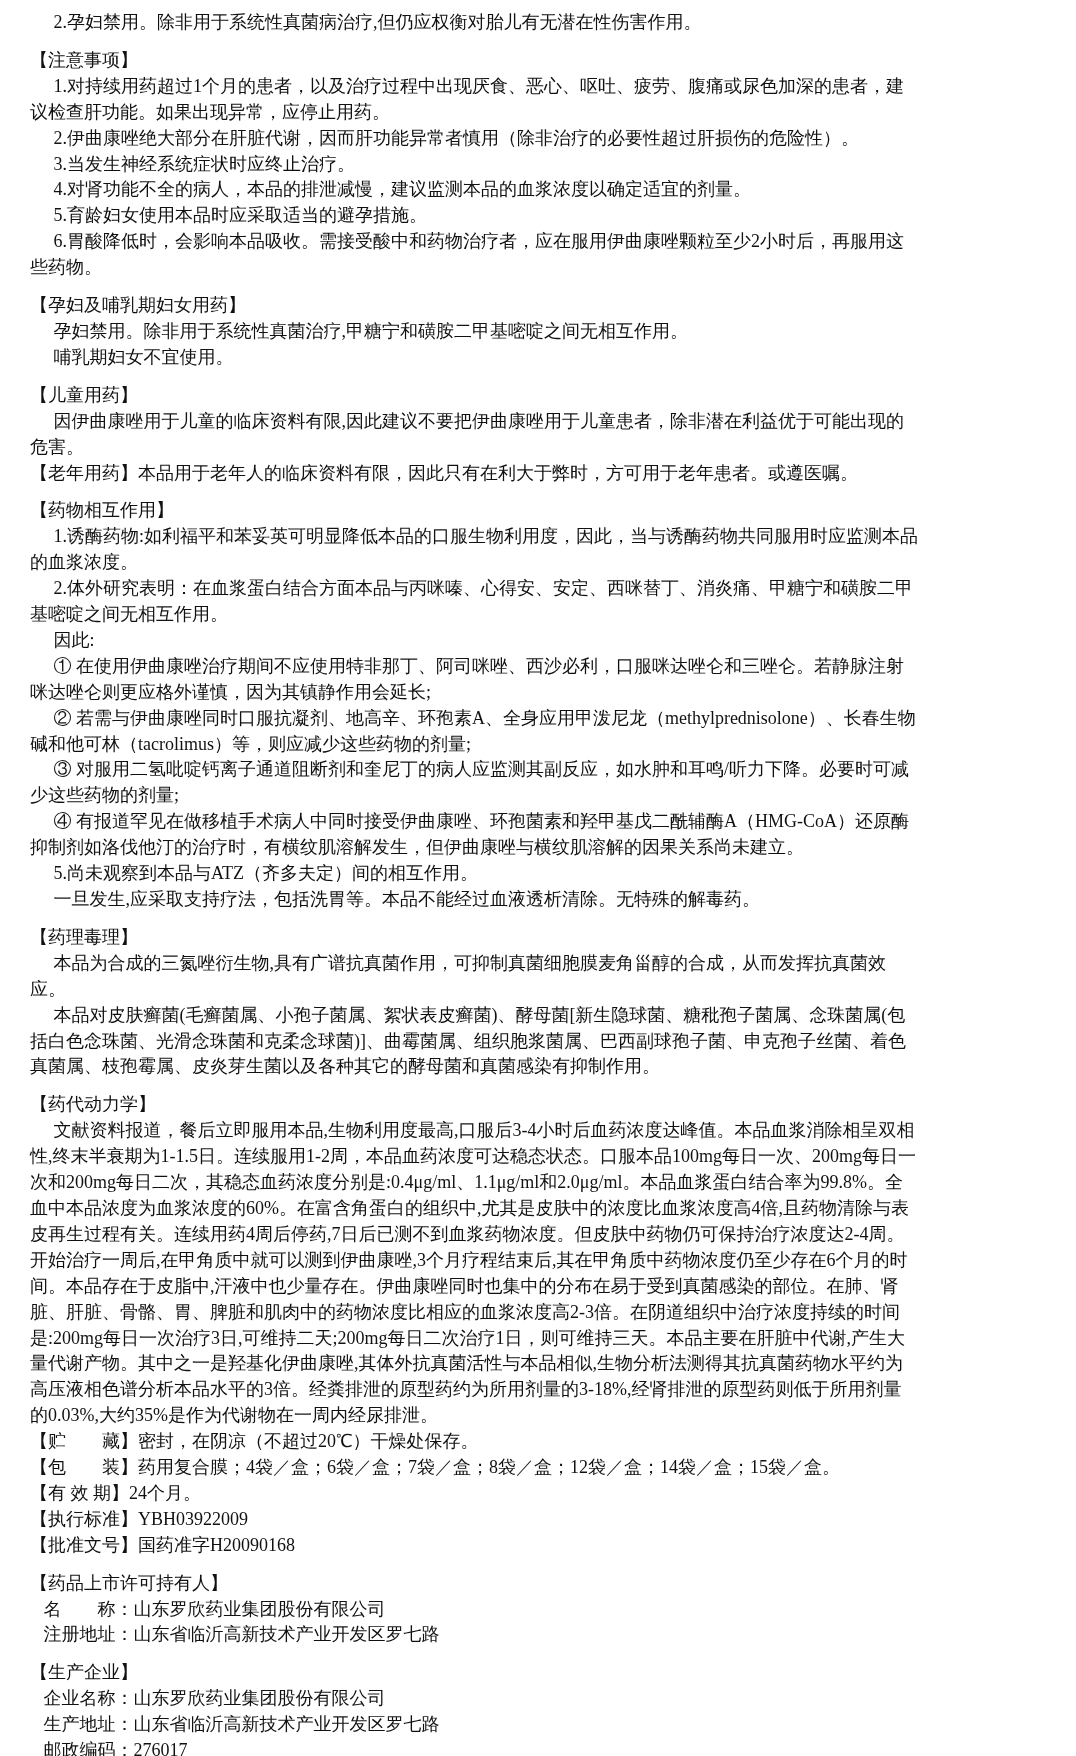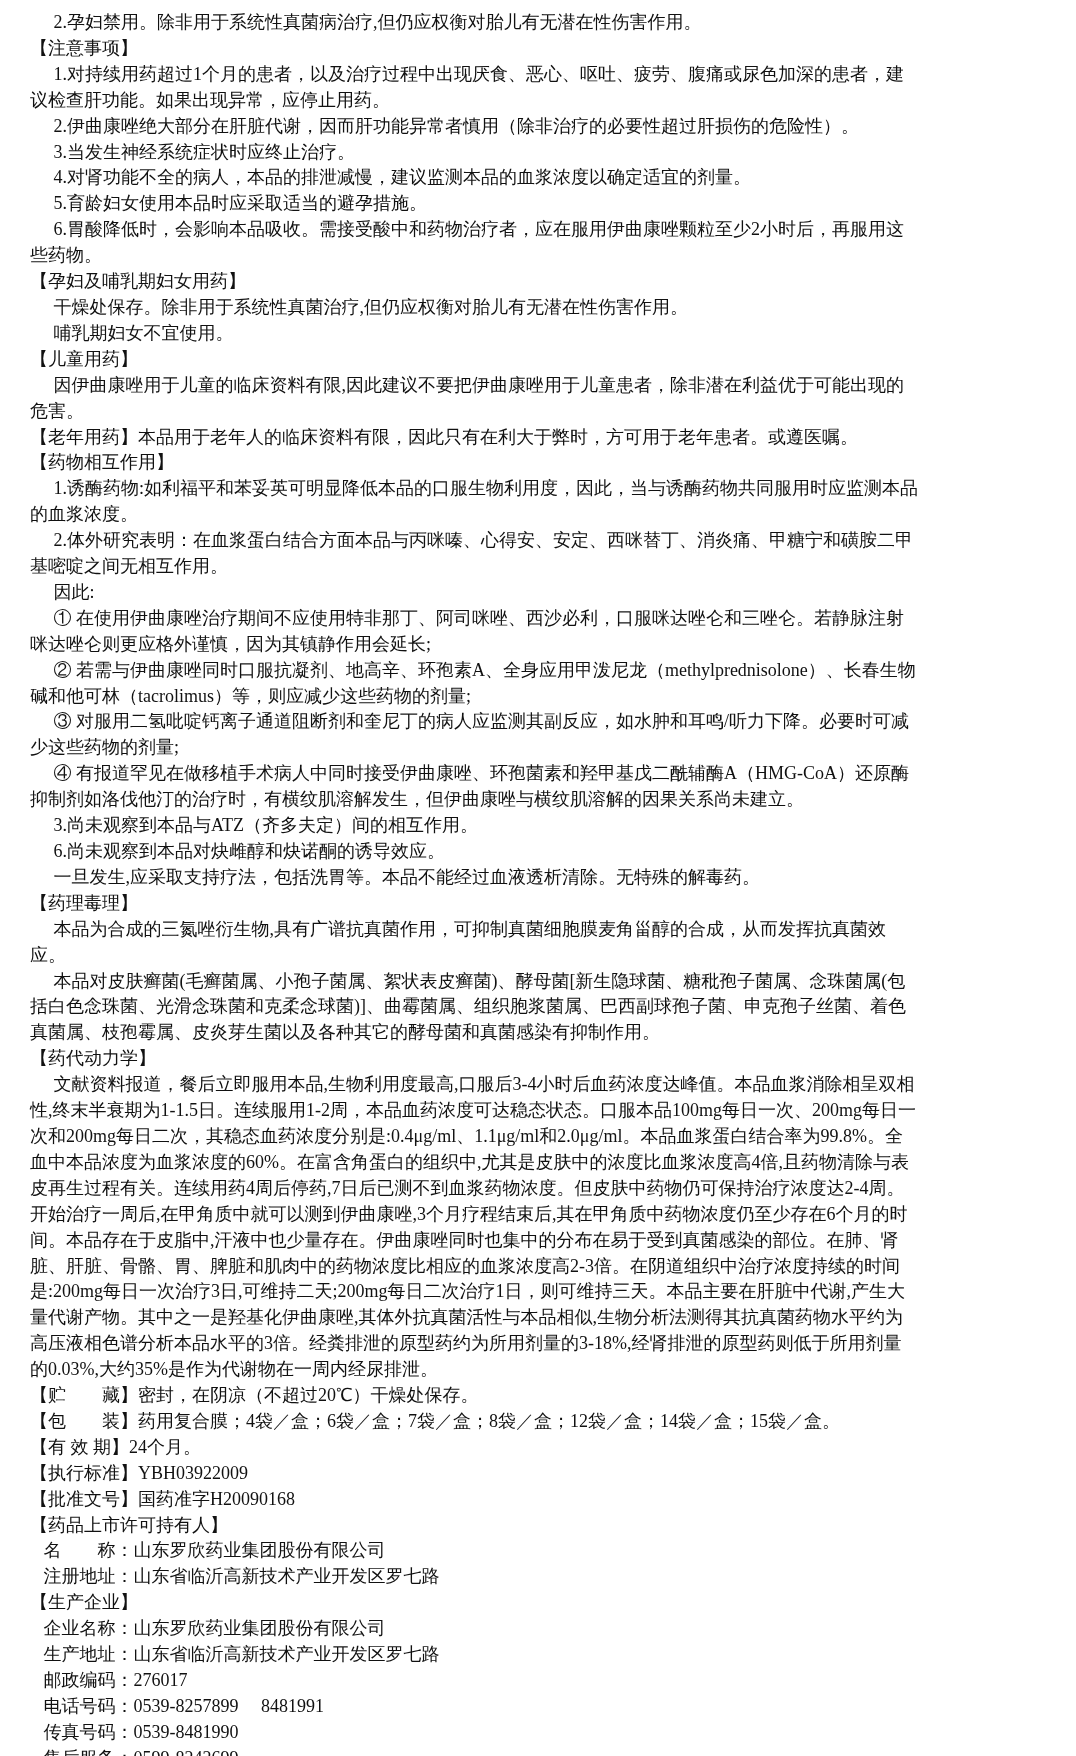--- a/index.html
+++ b/index.html
@@ -24,53 +24,52 @@
   .doc-body p {
     margin: 0;
     padding: 0;
     font-size: 18px;
     line-height: 25.9px;
     white-space: pre-wrap;
     word-break: break-all;
     color: #111111;
   }
   .doc-body p.para { text-indent: 1.3em; }
-  .doc-body p.heading { text-indent: 0; }
+  .doc-body p.heading { text-indent: 0; margin-top: 12px; }
   .doc-body p.flush { text-indent: 0; font-family: Liberation Serif, serif; }
   .doc-body p.contact { text-indent: 0.75em; }
 </style>
 </head>
 <body>
 
 <div class="doc-page">
   <div class="doc-body" id="doc-body">
       <p class="para">2.孕妇禁用。除非用于系统性真菌病治疗,但仍应权衡对胎儿有无潜在性伤害作用。</p>
       <p class="heading">【注意事项】</p>
       <p class="para">1.对持续用药超过1个月的患者，以及治疗过程中出现厌食、恶心、呕吐、疲劳、腹痛或尿色加深的患者，建议检查肝功能。如果出现异常，应停止用药。</p>
       <p class="para">2.伊曲康唑绝大部分在肝脏代谢，因而肝功能异常者慎用（除非治疗的必要性超过肝损伤的危险性）。</p>
       <p class="para">3.当发生神经系统症状时应终止治疗。</p>
       <p class="para">4.对肾功能不全的病人，本品的排泄减慢，建议监测本品的血浆浓度以确定适宜的剂量。</p>
       <p class="para">5.育龄妇女使用本品时应采取适当的避孕措施。</p>
       <p class="para">6.胃酸降低时，会影响本品吸收。需接受酸中和药物治疗者，应在服用伊曲康唑颗粒至少2小时后，再服用这些药物。</p>
       <p class="heading">【孕妇及哺乳期妇女用药】</p>
-      <p class="para">干燥处保存。除非用于系统性真菌治疗,但仍应权衡对胎儿有无潜在性伤害作用。</p>
+      <p class="para">孕妇禁用。除非用于系统性真菌治疗,甲糖宁和磺胺二甲基嘧啶之间无相互作用。</p>
       <p class="para">哺乳期妇女不宜使用。</p>
       <p class="heading">【儿童用药】</p>
       <p class="para">因伊曲康唑用于儿童的临床资料有限,因此建议不要把伊曲康唑用于儿童患者，除非潜在利益优于可能出现的危害。</p>
       <p class="flush">【老年用药】本品用于老年人的临床资料有限，因此只有在利大于弊时，方可用于老年患者。或遵医嘱。</p>
       <p class="heading">【药物相互作用】</p>
       <p class="para">1.诱酶药物:如利福平和苯妥英可明显降低本品的口服生物利用度，因此，当与诱酶药物共同服用时应监测本品的血浆浓度。</p>
       <p class="para">2.体外研究表明：在血浆蛋白结合方面本品与丙咪嗪、心得安、安定、西咪替丁、消炎痛、甲糖宁和磺胺二甲基嘧啶之间无相互作用。</p>
       <p class="para">因此:</p>
       <p class="para">① 在使用伊曲康唑治疗期间不应使用特非那丁、阿司咪唑、西沙必利，口服咪达唑仑和三唑仑。若静脉注射咪达唑仑则更应格外谨慎，因为其镇静作用会延长;</p>
       <p class="para">② 若需与伊曲康唑同时口服抗凝剂、地高辛、环孢素A、全身应用甲泼尼龙（methylprednisolone）、长春生物碱和他可林（tacrolimus）等，则应减少这些药物的剂量;</p>
       <p class="para">③ 对服用二氢吡啶钙离子通道阻断剂和奎尼丁的病人应监测其副反应，如水肿和耳鸣/听力下降。必要时可减少这些药物的剂量;</p>
       <p class="para">④ 有报道罕见在做移植手术病人中同时接受伊曲康唑、环孢菌素和羟甲基戊二酰辅酶A（HMG-CoA）还原酶抑制剂如洛伐他汀的治疗时，有横纹肌溶解发生，但伊曲康唑与横纹肌溶解的因果关系尚未建立。</p>
-      <p class="para">3.尚未观察到本品与ATZ（齐多夫定）间的相互作用。</p>
-      <p class="para">6.尚未观察到本品对炔雌醇和炔诺酮的诱导效应。</p>
+      <p class="para">5.尚未观察到本品与ATZ（齐多夫定）间的相互作用。</p>
       <p class="para">一旦发生,应采取支持疗法，包括洗胃等。本品不能经过血液透析清除。无特殊的解毒药。</p>
       <p class="heading">【药理毒理】</p>
       <p class="para">本品为合成的三氮唑衍生物,具有广谱抗真菌作用，可抑制真菌细胞膜麦角甾醇的合成，从而发挥抗真菌效应。</p>
       <p class="para">本品对皮肤癣菌(毛癣菌属、小孢子菌属、絮状表皮癣菌)、酵母菌[新生隐球菌、糖秕孢子菌属、念珠菌属(包括白色念珠菌、光滑念珠菌和克柔念球菌)]、曲霉菌属、组织胞浆菌属、巴西副球孢子菌、申克孢子丝菌、着色真菌属、枝孢霉属、皮炎芽生菌以及各种其它的酵母菌和真菌感染有抑制作用。</p>
       <p class="heading">【药代动力学】</p>
       <p class="para">文献资料报道，餐后立即服用本品,生物利用度最高,口服后3-4小时后血药浓度达峰值。本品血浆消除相呈双相性,终末半衰期为1-1.5日。连续服用1-2周，本品血药浓度可达稳态状态。口服本品100mg每日一次、200mg每日一次和200mg每日二次，其稳态血药浓度分别是:0.4μg/ml、1.1μg/ml和2.0μg/ml。本品血浆蛋白结合率为99.8%。全血中本品浓度为血浆浓度的60%。在富含角蛋白的组织中,尤其是皮肤中的浓度比血浆浓度高4倍,且药物清除与表皮再生过程有关。连续用药4周后停药,7日后已测不到血浆药物浓度。但皮肤中药物仍可保持治疗浓度达2-4周。开始治疗一周后,在甲角质中就可以测到伊曲康唑,3个月疗程结束后,其在甲角质中药物浓度仍至少存在6个月的时间。本品存在于皮脂中,汗液中也少量存在。伊曲康唑同时也集中的分布在易于受到真菌感染的部位。在肺、肾脏、肝脏、骨骼、胃、脾脏和肌肉中的药物浓度比相应的血浆浓度高2-3倍。在阴道组织中治疗浓度持续的时间是:200mg每日一次治疗3日,可维持二天;200mg每日二次治疗1日，则可维持三天。本品主要在肝脏中代谢,产生大量代谢产物。其中之一是羟基化伊曲康唑,其体外抗真菌活性与本品相似,生物分析法测得其抗真菌药物水平约为高压液相色谱分析本品水平的3倍。经粪排泄的原型药约为所用剂量的3-18%,经肾排泄的原型药则低于所用剂量的0.03%,大约35%是作为代谢物在一周内经尿排泄。</p>
       <p class="flush">【贮　　藏】密封，在阴凉（不超过20℃）干燥处保存。</p>
       <p class="flush">【包　　装】药用复合膜；4袋／盒；6袋／盒；7袋／盒；8袋／盒；12袋／盒；14袋／盒；15袋／盒。</p>
       <p class="flush">【有 效 期】24个月。</p>
       <p class="flush">【执行标准】YBH03922009</p>

